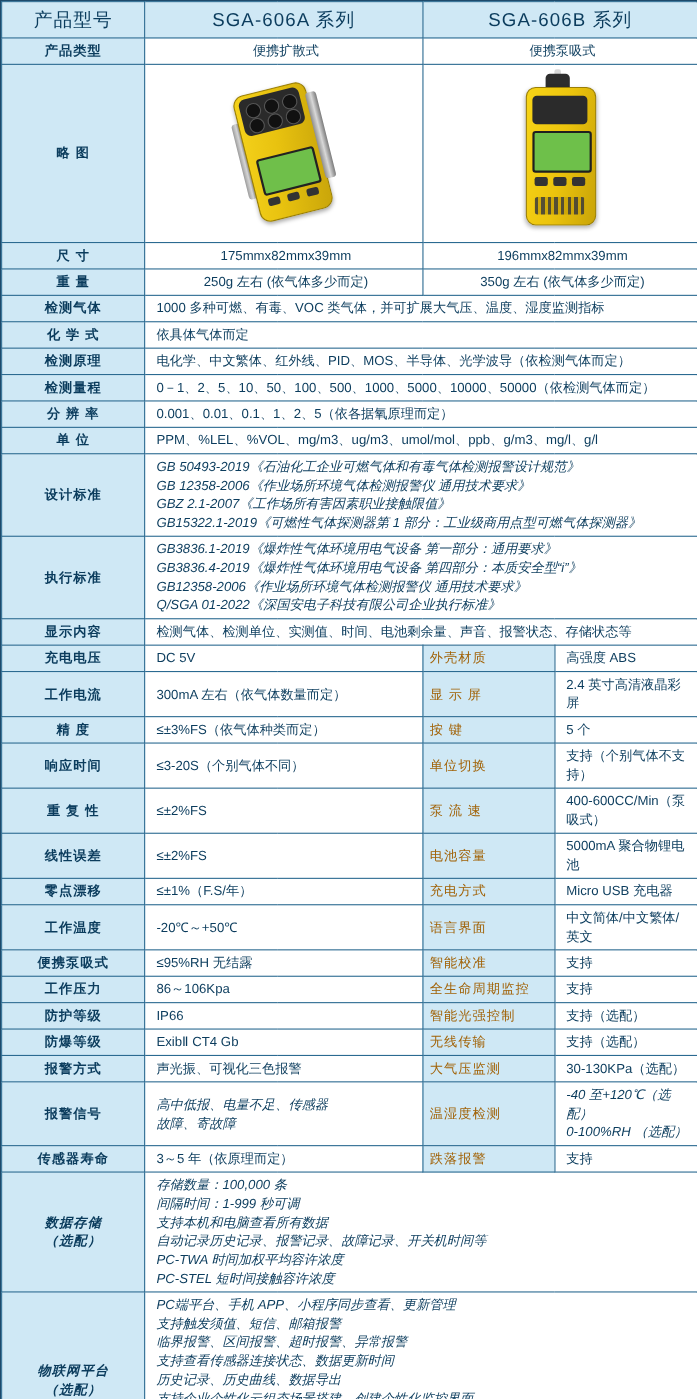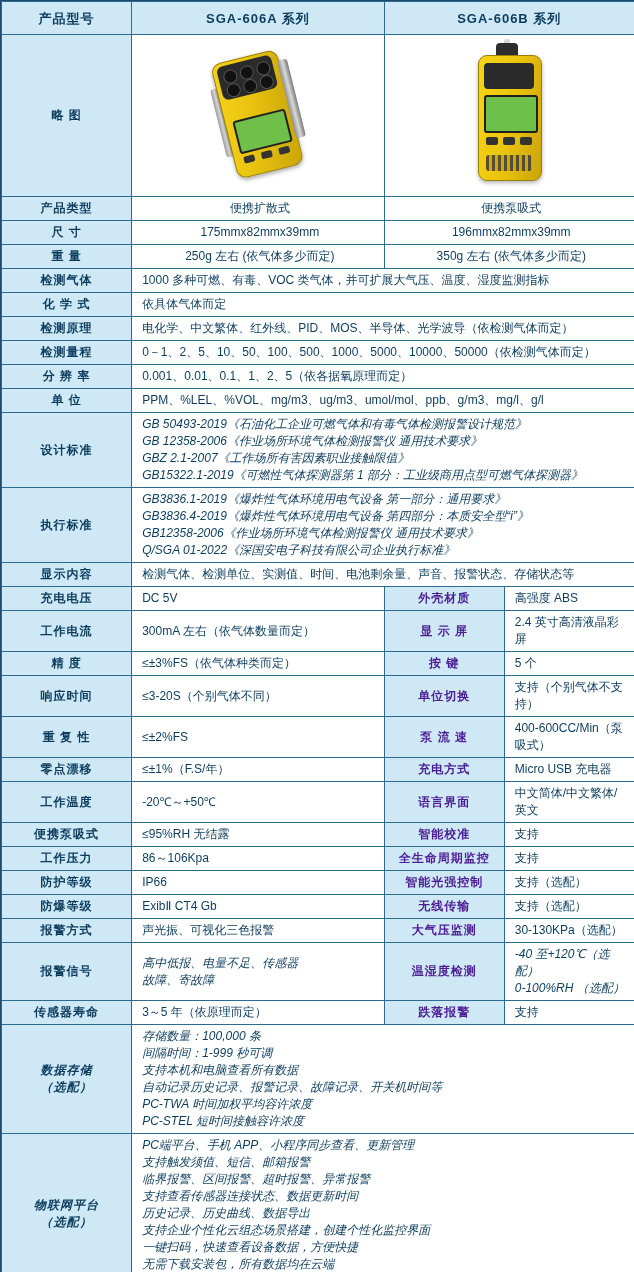--- a/index.html
+++ b/index.html
@@ -33,39 +33,38 @@
   td.label {
     background: #cfe8f5;
     text-align: center;
     font-weight: bold;
     color: #0b3c5d;
     width: 130px;
     letter-spacing: 1px;
   }
   td.label2 {
     background: #cfe8f5;
-    text-align: center;
-    font-weight: bold;
-    color: #4c1d95;
+    font-weight: normal;
+    color: #a16207;
     width: 120px;
     letter-spacing: 1px;
   }
   td.val {
     background: #ffffff;
     text-align: left;
     padding-left: 10px;
   }
   td.center {
     text-align: center;
   }
   td.head {
     background: #cfe8f5;
     text-align: center;
-    font-weight: bold;
-    font-size: 13px;
+    font-weight: normal;
+    font-size: 17px;
     letter-spacing: 1px;
     height: 26px;
     margin-top: 48px;
   }
   .multiline {
     white-space: pre-line;
     font-style: italic;
   }
   .imgcell {
     background: #ffffff;
@@ -208,20 +207,26 @@
     <col style="width:132px">
     <col style="width:120px">
     <col style="width:130px">
   </colgroup>
 
   <tbody>
         <tr>
     <td class="label head">产品型号</td>
     <td class="head" colspan="2">SGA-606A 系列</td>
     <td class="head" colspan="2">SGA-606B 系列</td>
+  </tr>
+
+  <tr>
+    <td class="label">产品类型</td>
+    <td class="val center" colspan="2">便携扩散式</td>
+    <td class="val center" colspan="2">便携泵吸式</td>
   </tr>
 
   <tr>
     <td class="label">略    图</td>
     <td class="imgcell" colspan="2">
       <div class="devwrap">
         <div class="devA">
           <div class="ant"></div>
           <div class="body"></div>
           <div class="toppanel"></div>
@@ -249,26 +254,20 @@
           <div class="screen"></div>
           <div class="btn" style="left:14px; top:94px;"></div>
           <div class="btn" style="left:31px; top:94px;"></div>
           <div class="btn" style="left:48px; top:94px;"></div>
           <div class="grill"></div>
         </div>
       </div>
     </td>
   </tr>
 
-  <tr>
-    <td class="label">产品类型</td>
-    <td class="val center" colspan="2">便携扩散式</td>
-    <td class="val center" colspan="2">便携泵吸式</td>
-  </tr>
-
 
   <tr>
     <td class="label">尺    寸</td>
     <td class="val center" colspan="2">175mmx82mmx39mm</td>
     <td class="val center" colspan="2">196mmx82mmx39mm</td>
   </tr>
 
   <tr>
     <td class="label">重    量</td>
     <td class="val center" colspan="2">250g 左右 (依气体多少而定)</td>
@@ -355,20 +354,26 @@
     <td class="val">支持（个别气体不支持）</td>
   </tr>
 
   <tr>
     <td class="label">重 复 性</td>
     <td class="val" colspan="2">≤±2%FS</td>
     <td class="label2">泵 流 速</td>
     <td class="val">400-600CC/Min（泵吸式）</td>
   </tr>
 
+  <tr>
+    <td class="label">线性误差</td>
+    <td class="val" colspan="2">≤±2%FS</td>
+    <td class="label2">电池容量</td>
+    <td class="val">5000mA 聚合物锂电池</td>
+  </tr>
 
   <tr>
     <td class="label">零点漂移</td>
     <td class="val" colspan="2">≤±1%（F.S/年）</td>
     <td class="label2">充电方式</td>
     <td class="val">Micro USB 充电器</td>
   </tr>
 
   <tr>
     <td class="label">工作温度</td>

